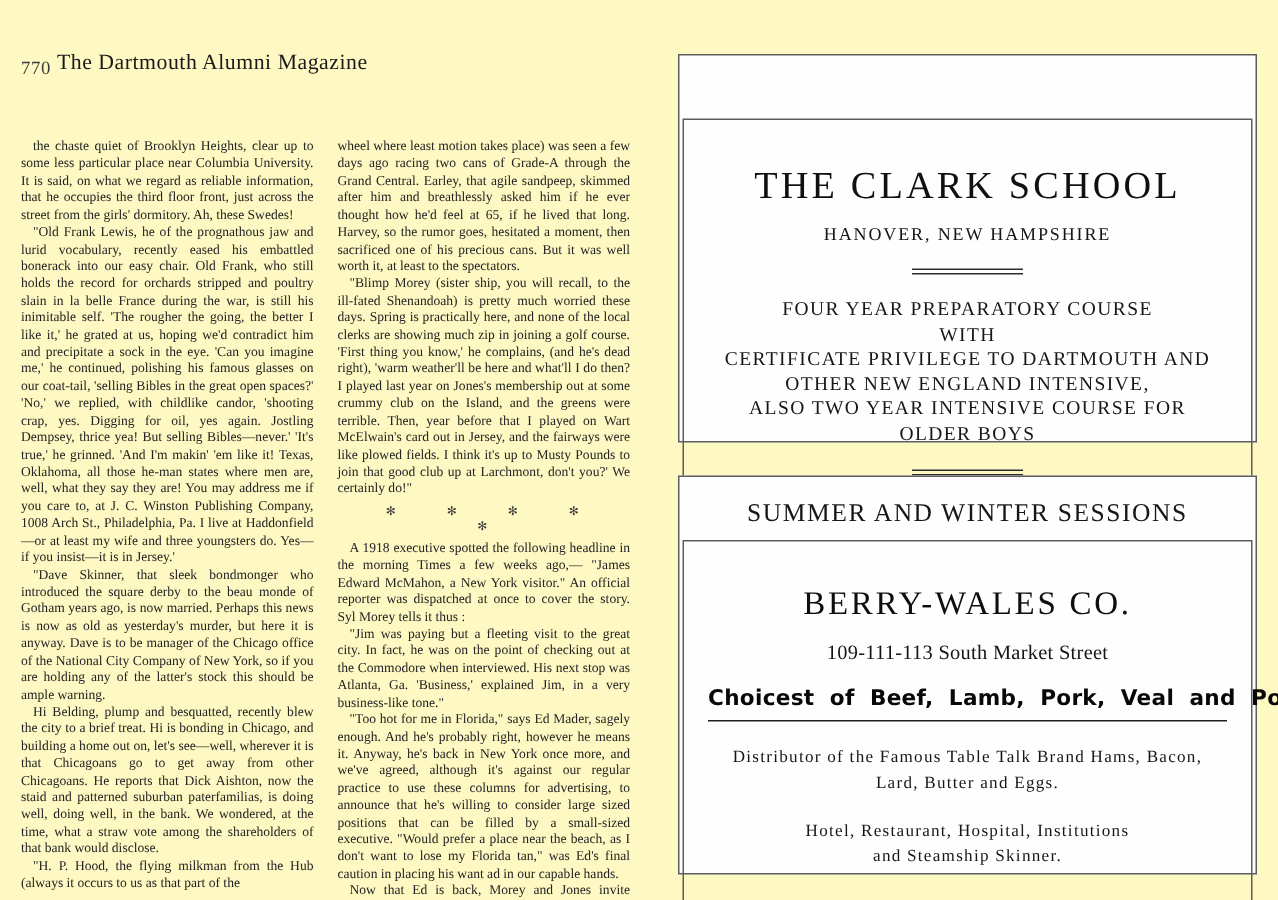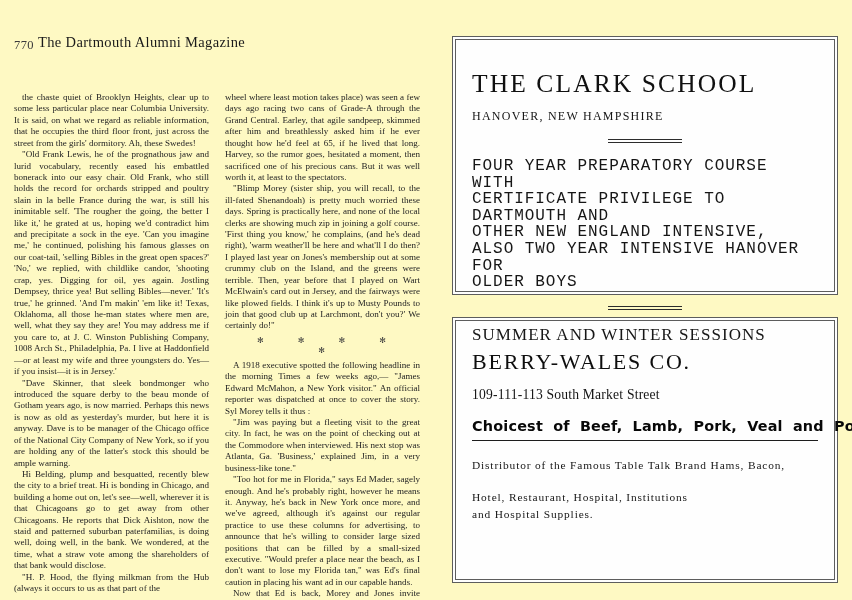--- a/index.html
+++ b/index.html
@@ -95,20 +95,22 @@
     padding: 2px;
     background: #fefefe;
     box-sizing: border-box;
   }
   .ad-inner {
     border: 1px solid #5d5d5d;
     box-sizing: border-box;
     width: 100%;
     height: 100%;
     padding: 10px 16px 12px 16px;
+    text-align: center;
+    margin-top: 40px;
   }
   .ad-clark { height: 259px; }
   .ad-berry { height: 266px; margin-top: 22px; }
 
   .ad-title {
     font-size: 25.5px;
     letter-spacing: 2.1px;
     color: #101010;
     margin-top: 20px;
     line-height: 1.1;
@@ -122,25 +124,24 @@
   }
   .rule-orn {
     width: 74px;
     margin: 15px auto 15px auto;
     border-top: 1.6px solid #2c2c2c;
     border-bottom: 1.2px solid #2c2c2c;
     height: 2px;
     box-sizing: content-box;
   }
   .ad-body {
-    font-size: 16px;
+    font-size: 13px;
     letter-spacing: 0.95px;
     line-height: 16.6px;
     color: #161616;
-    font-family: Liberation Mono, monospace;
   }
   .ad-foot {
     font-size: 17px;
     letter-spacing: 1.05px;
     color: #161616;
     margin-top: 2px;
   }
 
   .berry-title {
     font-size: 22px;
@@ -228,38 +229,39 @@
     <div class="ad ad-clark">
       <div class="ad-inner">
         <div class="ad-title">THE CLARK SCHOOL</div>
         <div class="ad-sub">HANOVER, NEW HAMPSHIRE</div>
         <div class="rule-orn"></div>
         <div class="ad-body">
           <div>FOUR YEAR PREPARATORY COURSE</div>
           <div>WITH</div>
           <div>CERTIFICATE PRIVILEGE TO DARTMOUTH AND</div>
           <div>OTHER NEW ENGLAND INTENSIVE,</div>
-          <div>ALSO TWO YEAR INTENSIVE HANOVER FOR</div>
+          <div>ALSO TWO YEAR INTENSIVE COURSE FOR</div>
           <div>OLDER BOYS</div>
         </div>
         <div class="rule-orn"></div>
         <div class="ad-foot">SUMMER AND WINTER SESSIONS</div>
       </div>
     </div>
 
     <div class="ad ad-berry">
       <div class="ad-inner">
         <div class="berry-title">BERRY-WALES CO.</div>
         <div class="berry-addr">109-111-113 South Market Street</div>
         <div class="berry-headline">Choicest of Beef, Lamb, Pork, Veal and Poultry</div>
         <div class="berry-dist">
           <div>Distributor of the Famous Table Talk Brand Hams, Bacon,</div>
+          <div>Lard, Butter and Eggs.</div>
         </div>
         <div class="berry-serv">
           <div>Hotel, Restaurant, Hospital, Institutions</div>
-          <div>and Hospital Supplies.</div>
+          <div>and Steamship Skinner.</div>
         </div>
       </div>
     </div>
 
   </div>
 
 </div>
 
 </body></html>

